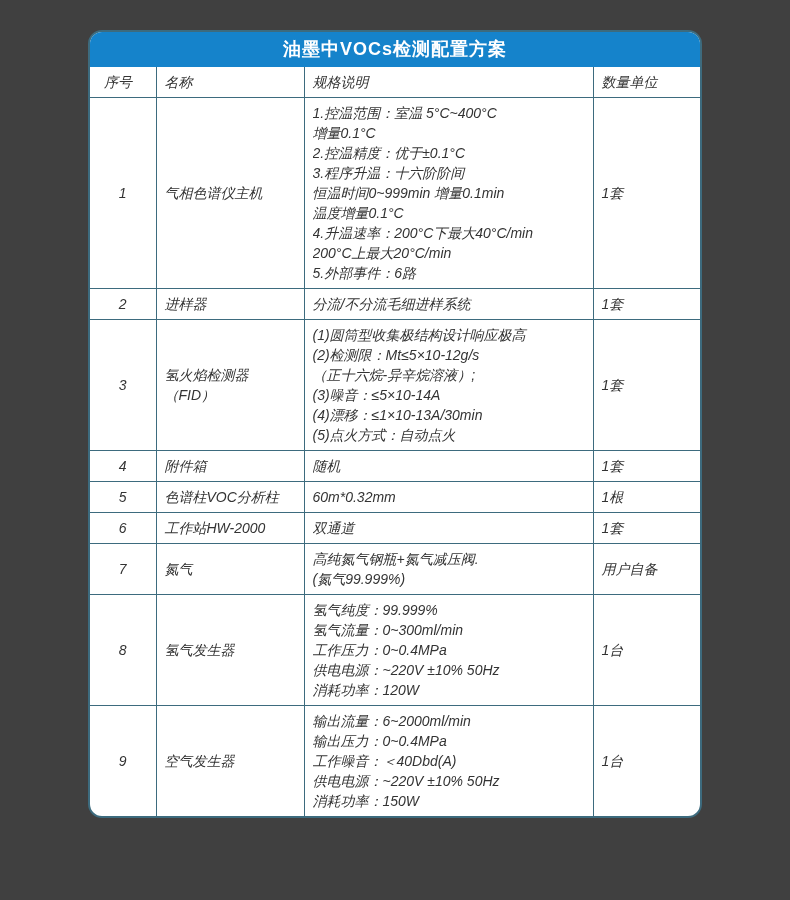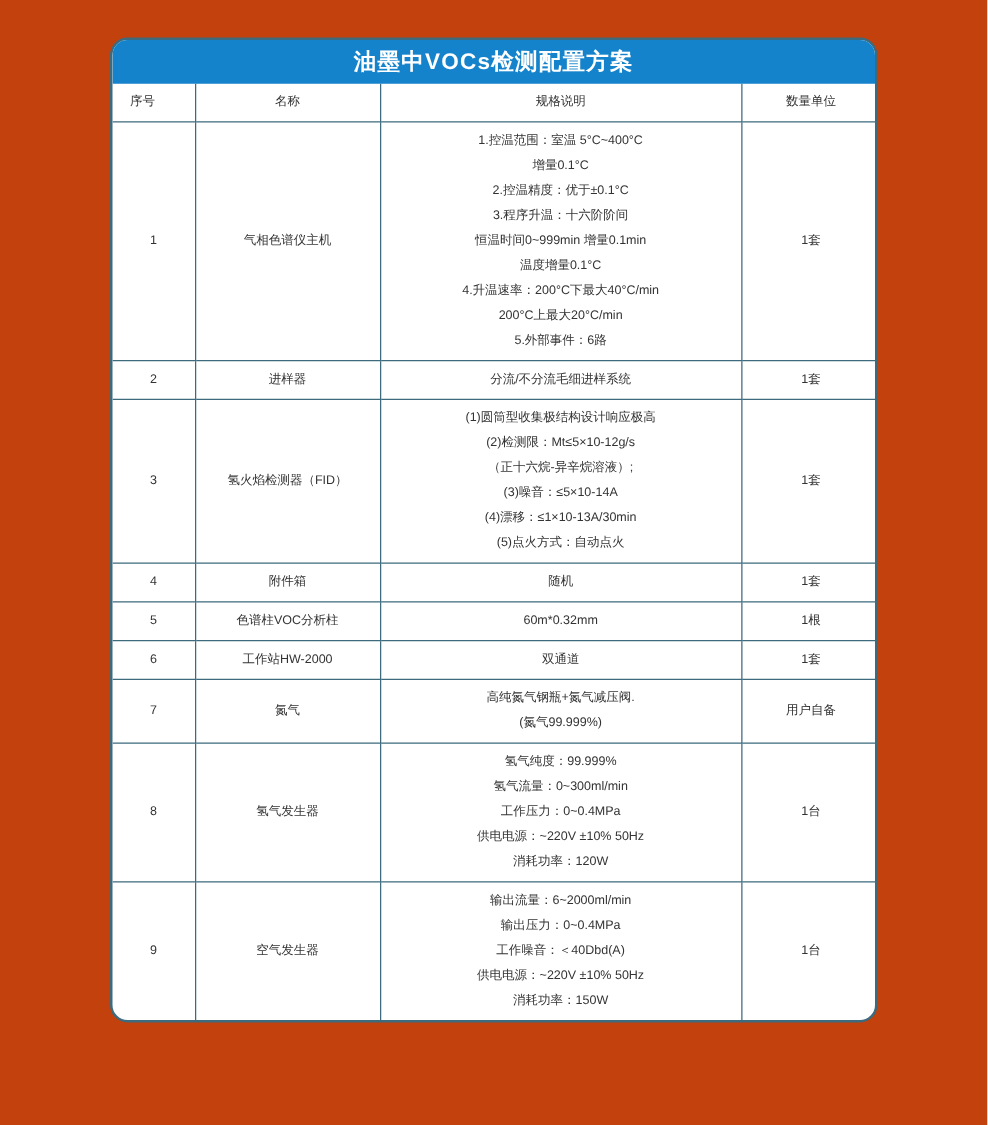--- a/index.html
+++ b/index.html
@@ -4,54 +4,55 @@
 <style>
   :root{
     --header-bg:#1583cb;
     --border:#3d6b7e;
     --text:#333333;
     --title-text:#ffffff;
   }
   *{margin:0;padding:0;box-sizing:border-box;}
   html,body{width:790px;height:900px;background:#ffffff;overflow:hidden;
     font-family:"Liberation Sans","DejaVu Sans",sans-serif;color:var(--text);}
-  .page{position:relative;width:790px;height:900px;background:#c2410c;}
+  .page{position:relative;width:790px;height:900px;background:#404040;}
   .panel{
     position:absolute;left:88px;top:30px;width:614px;
     border:2px solid var(--border);
     border-radius:14px;
     background:#ffffff;
     overflow:hidden;
   }
   .title-bar{
     background:var(--header-bg);
     color:var(--title-text);
     font-size:18px;
     font-weight:bold;
     text-align:center;
     padding:5px 0 6px 0;
     letter-spacing:1px;
   }
   table{
     width:100%;
     border-collapse:collapse;
     table-layout:fixed;
-    font-size:10px;
+    font-size:14px;
+    font-style:italic;
   }
   col.c1{width:66px;}
   col.c2{width:148px;}
   col.c3{width:289px;}
   col.c4{width:111px;}
   th,td{
     border:1px solid var(--border);
     vertical-align:middle;
     padding:5px 8px;
     line-height:20px;
     font-weight:normal;
-    text-align:center;
+    text-align:left;
   }
   
   tr :first-child{border-left:none;}
   tr :last-child{border-right:none;}
   thead th{border-top:none;}
   tbody tr:last-child td{border-bottom:none;}
   th.c-no, td.c-no{text-align:center;padding-left:2px;padding-right:2px;}
   th.c-no{text-align:left;padding-left:14px;}
   .spec-line{white-space:nowrap;overflow:hidden;}
 </style>

